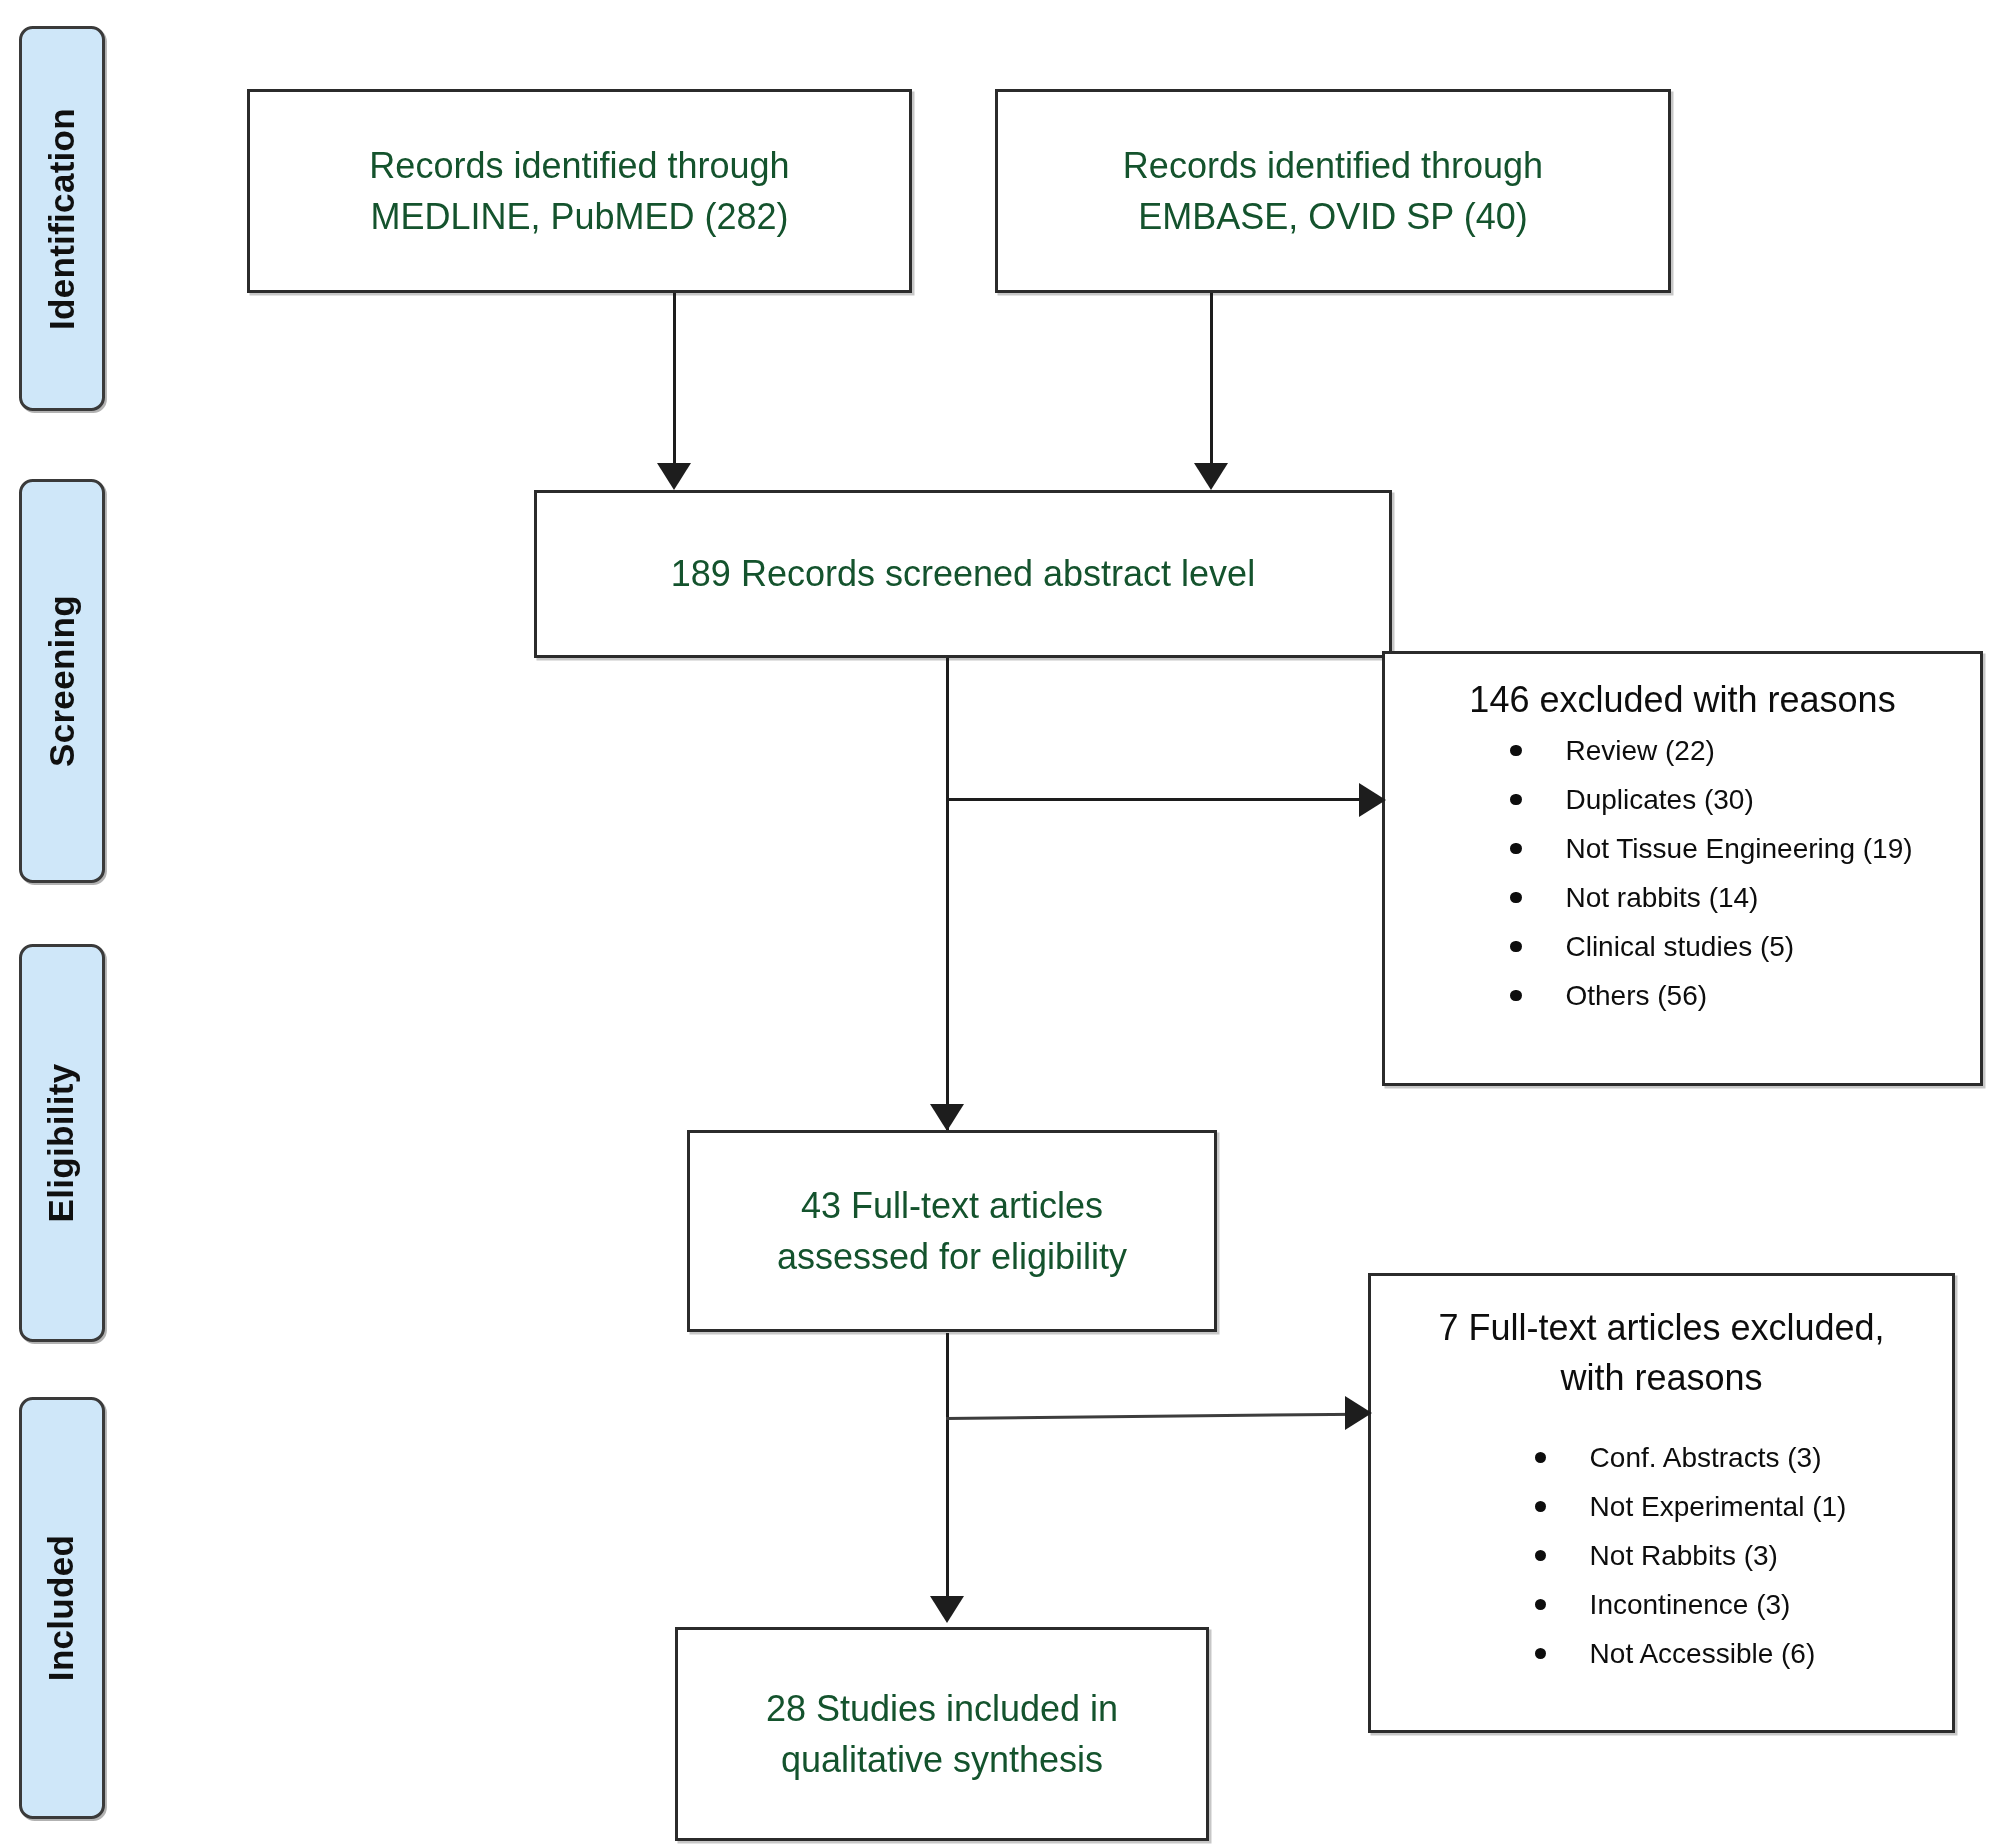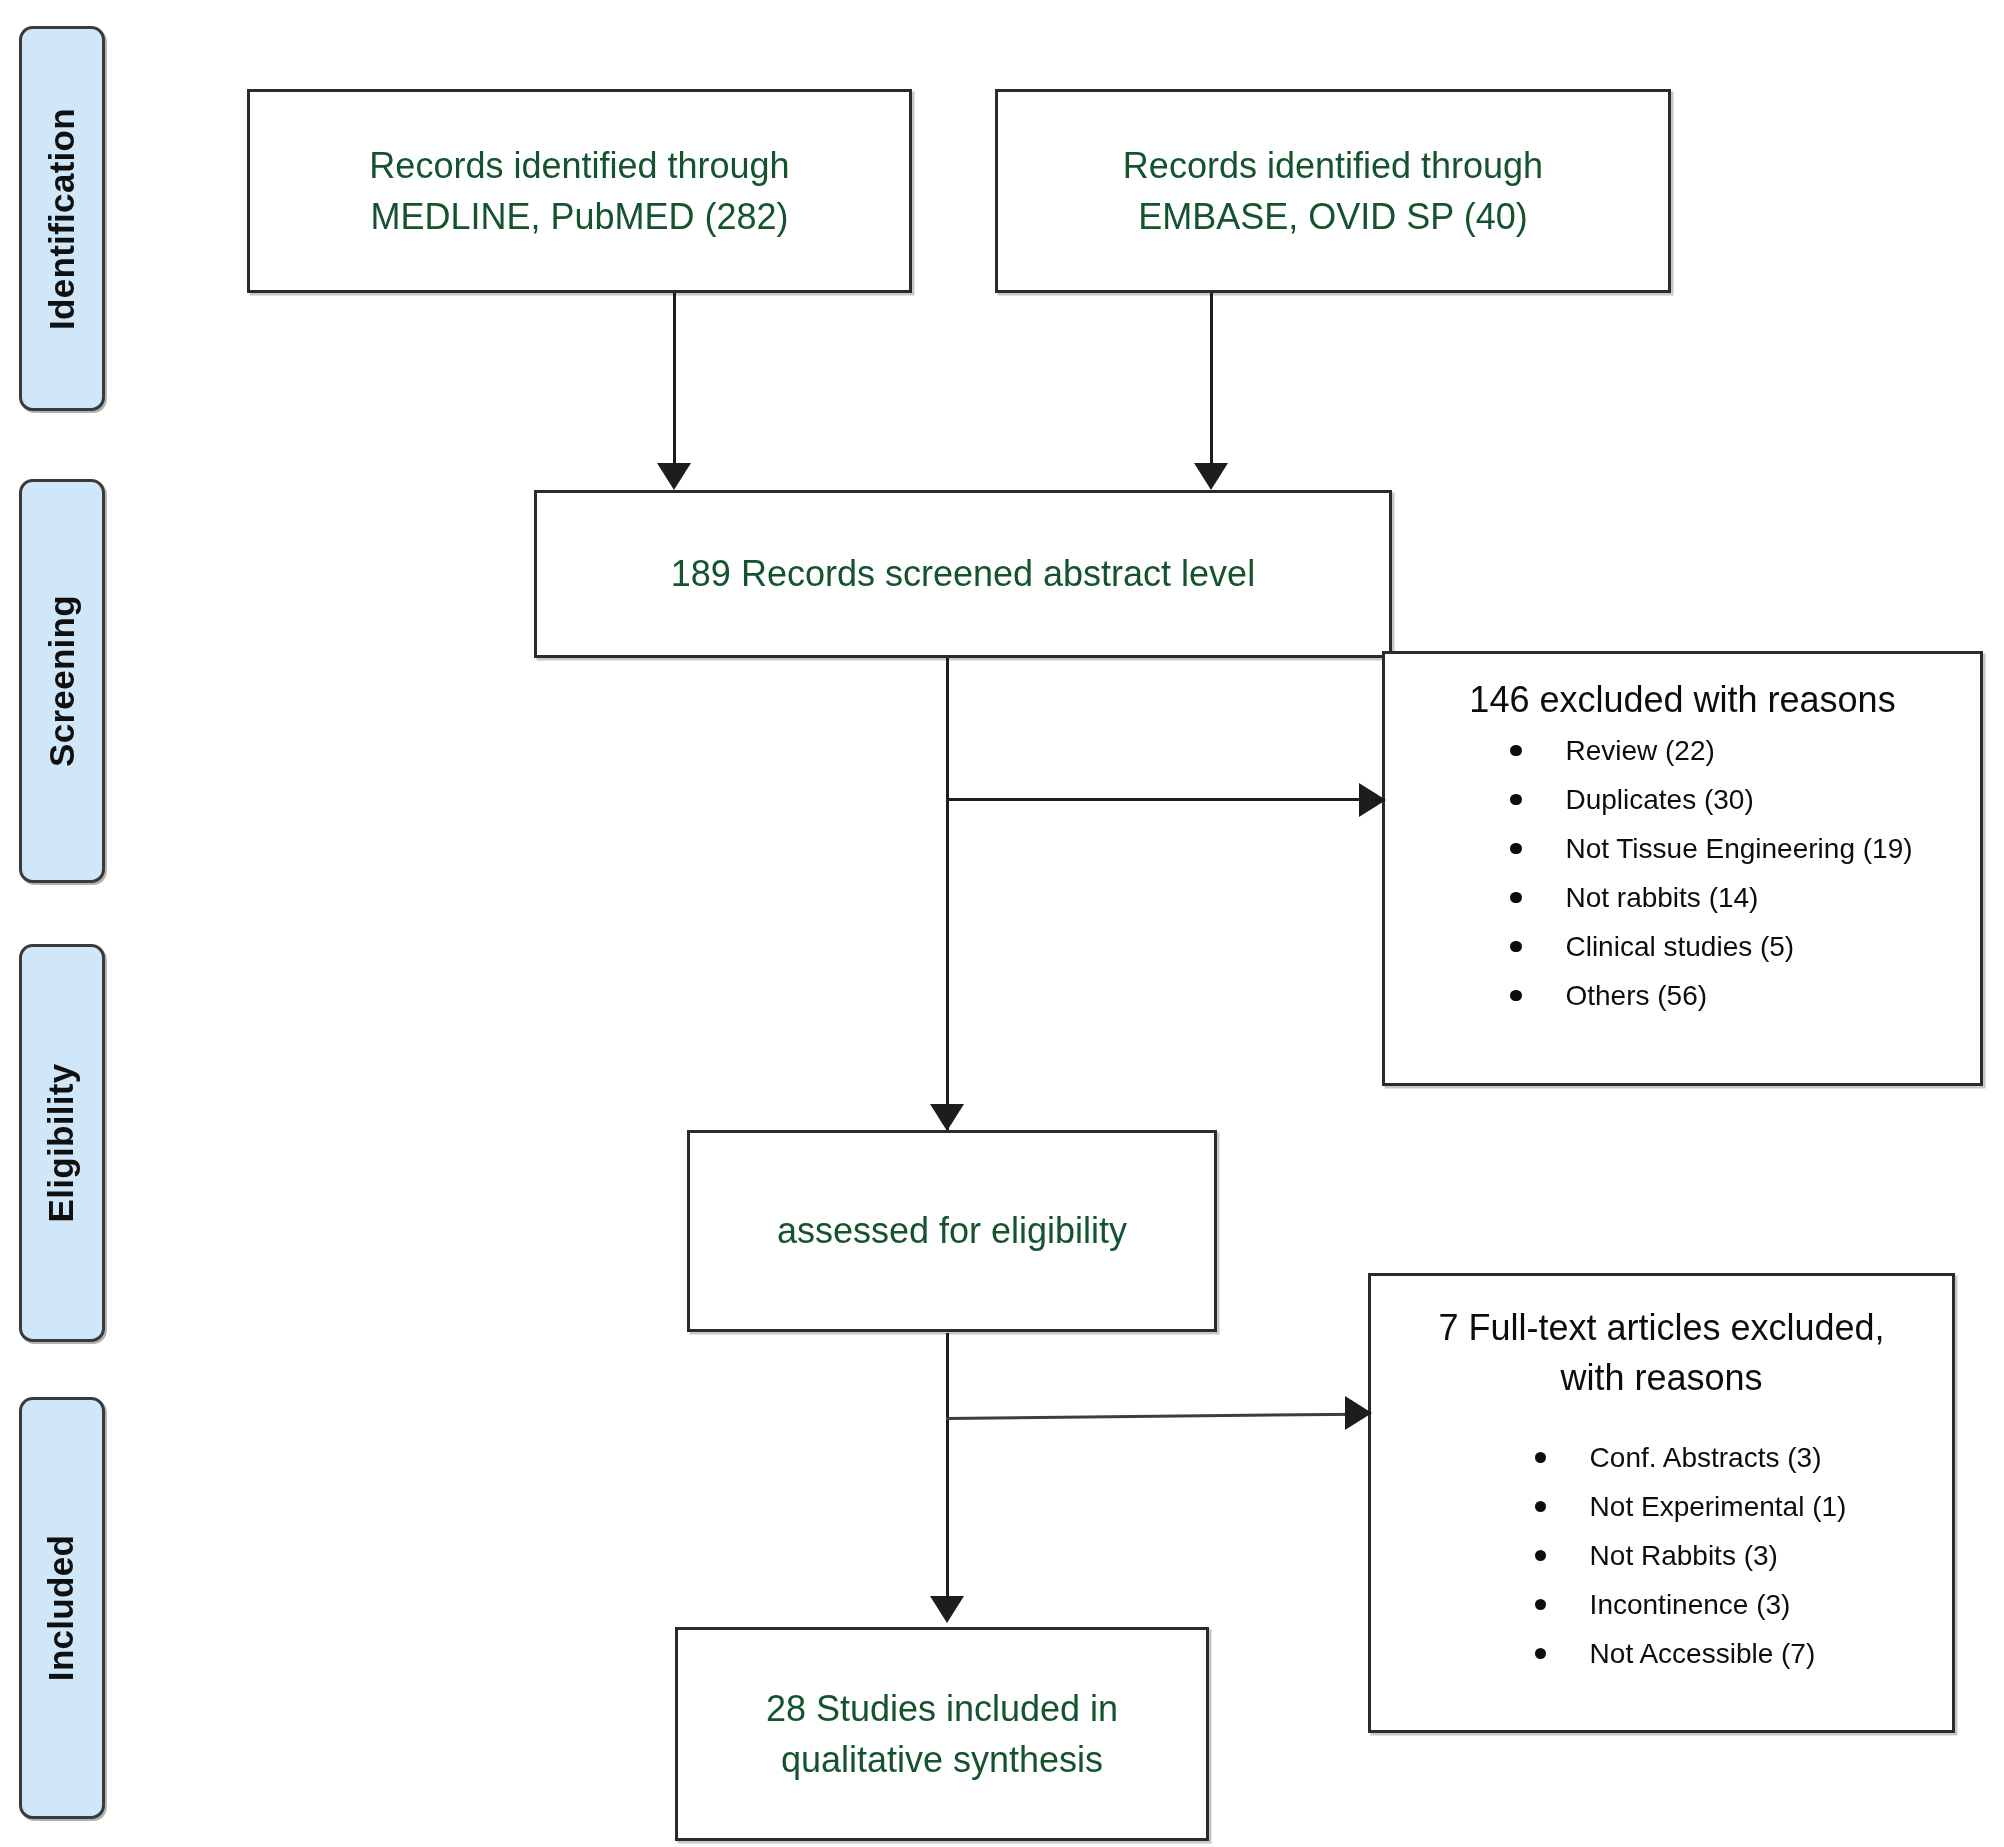--- a/index.html
+++ b/index.html
@@ -207,20 +207,21 @@
   </div>
 
   <div class="conn vline" style="left:946px; top:658px; width:3.1px; height:472px;"></div>
   <div class="arrowdown" style="left:930px; top:1104px;"></div>
 
   <div class="conn hline" style="left:946px; top:798px; width:429px; height:3.1px;"></div>
   <div class="arrowright" style="left:1359px; top:783px;"></div>
 
   <div class="node" style="left:687px; top:1130px; width:530px; height:202px;">
     <div class="node-text">
+      <div>43 Full-text articles</div>
       <div>assessed for eligibility</div>
     </div>
   </div>
 
   <div class="reasonbox" style="left:1368px; top:1273px; width:587px; height:460px; padding-top:27px;">
     <div class="rb-title" style="margin-bottom:40px;">
       <div>7 Full-text articles excluded,</div>
       <div>with reasons</div>
     </div>
     <ul>
@@ -235,21 +236,21 @@
       <li>
         <span class="bullet"></span>
         <span>Not Rabbits (3)</span>
       </li>
       <li>
         <span class="bullet"></span>
         <span>Incontinence (3)</span>
       </li>
       <li>
         <span class="bullet"></span>
-        <span>Not Accessible (7)</span>
+        <span>Not Accessible (6)</span>
       </li>
     </ul>
   </div>
 
   <div class="conn vline" style="left:946px; top:1333px; width:3.1px; height:268px;"></div>
   <div class="arrowdown" style="left:930px; top:1596px;"></div>
 
   <div class="conn hline thin" style="left:946px; top:1417px; width:416px; height:2.5px; transform:rotate(-0.6deg); transform-origin:left center;"></div>
   <div class="arrowright" style="left:1345px; top:1396px;"></div>
 

